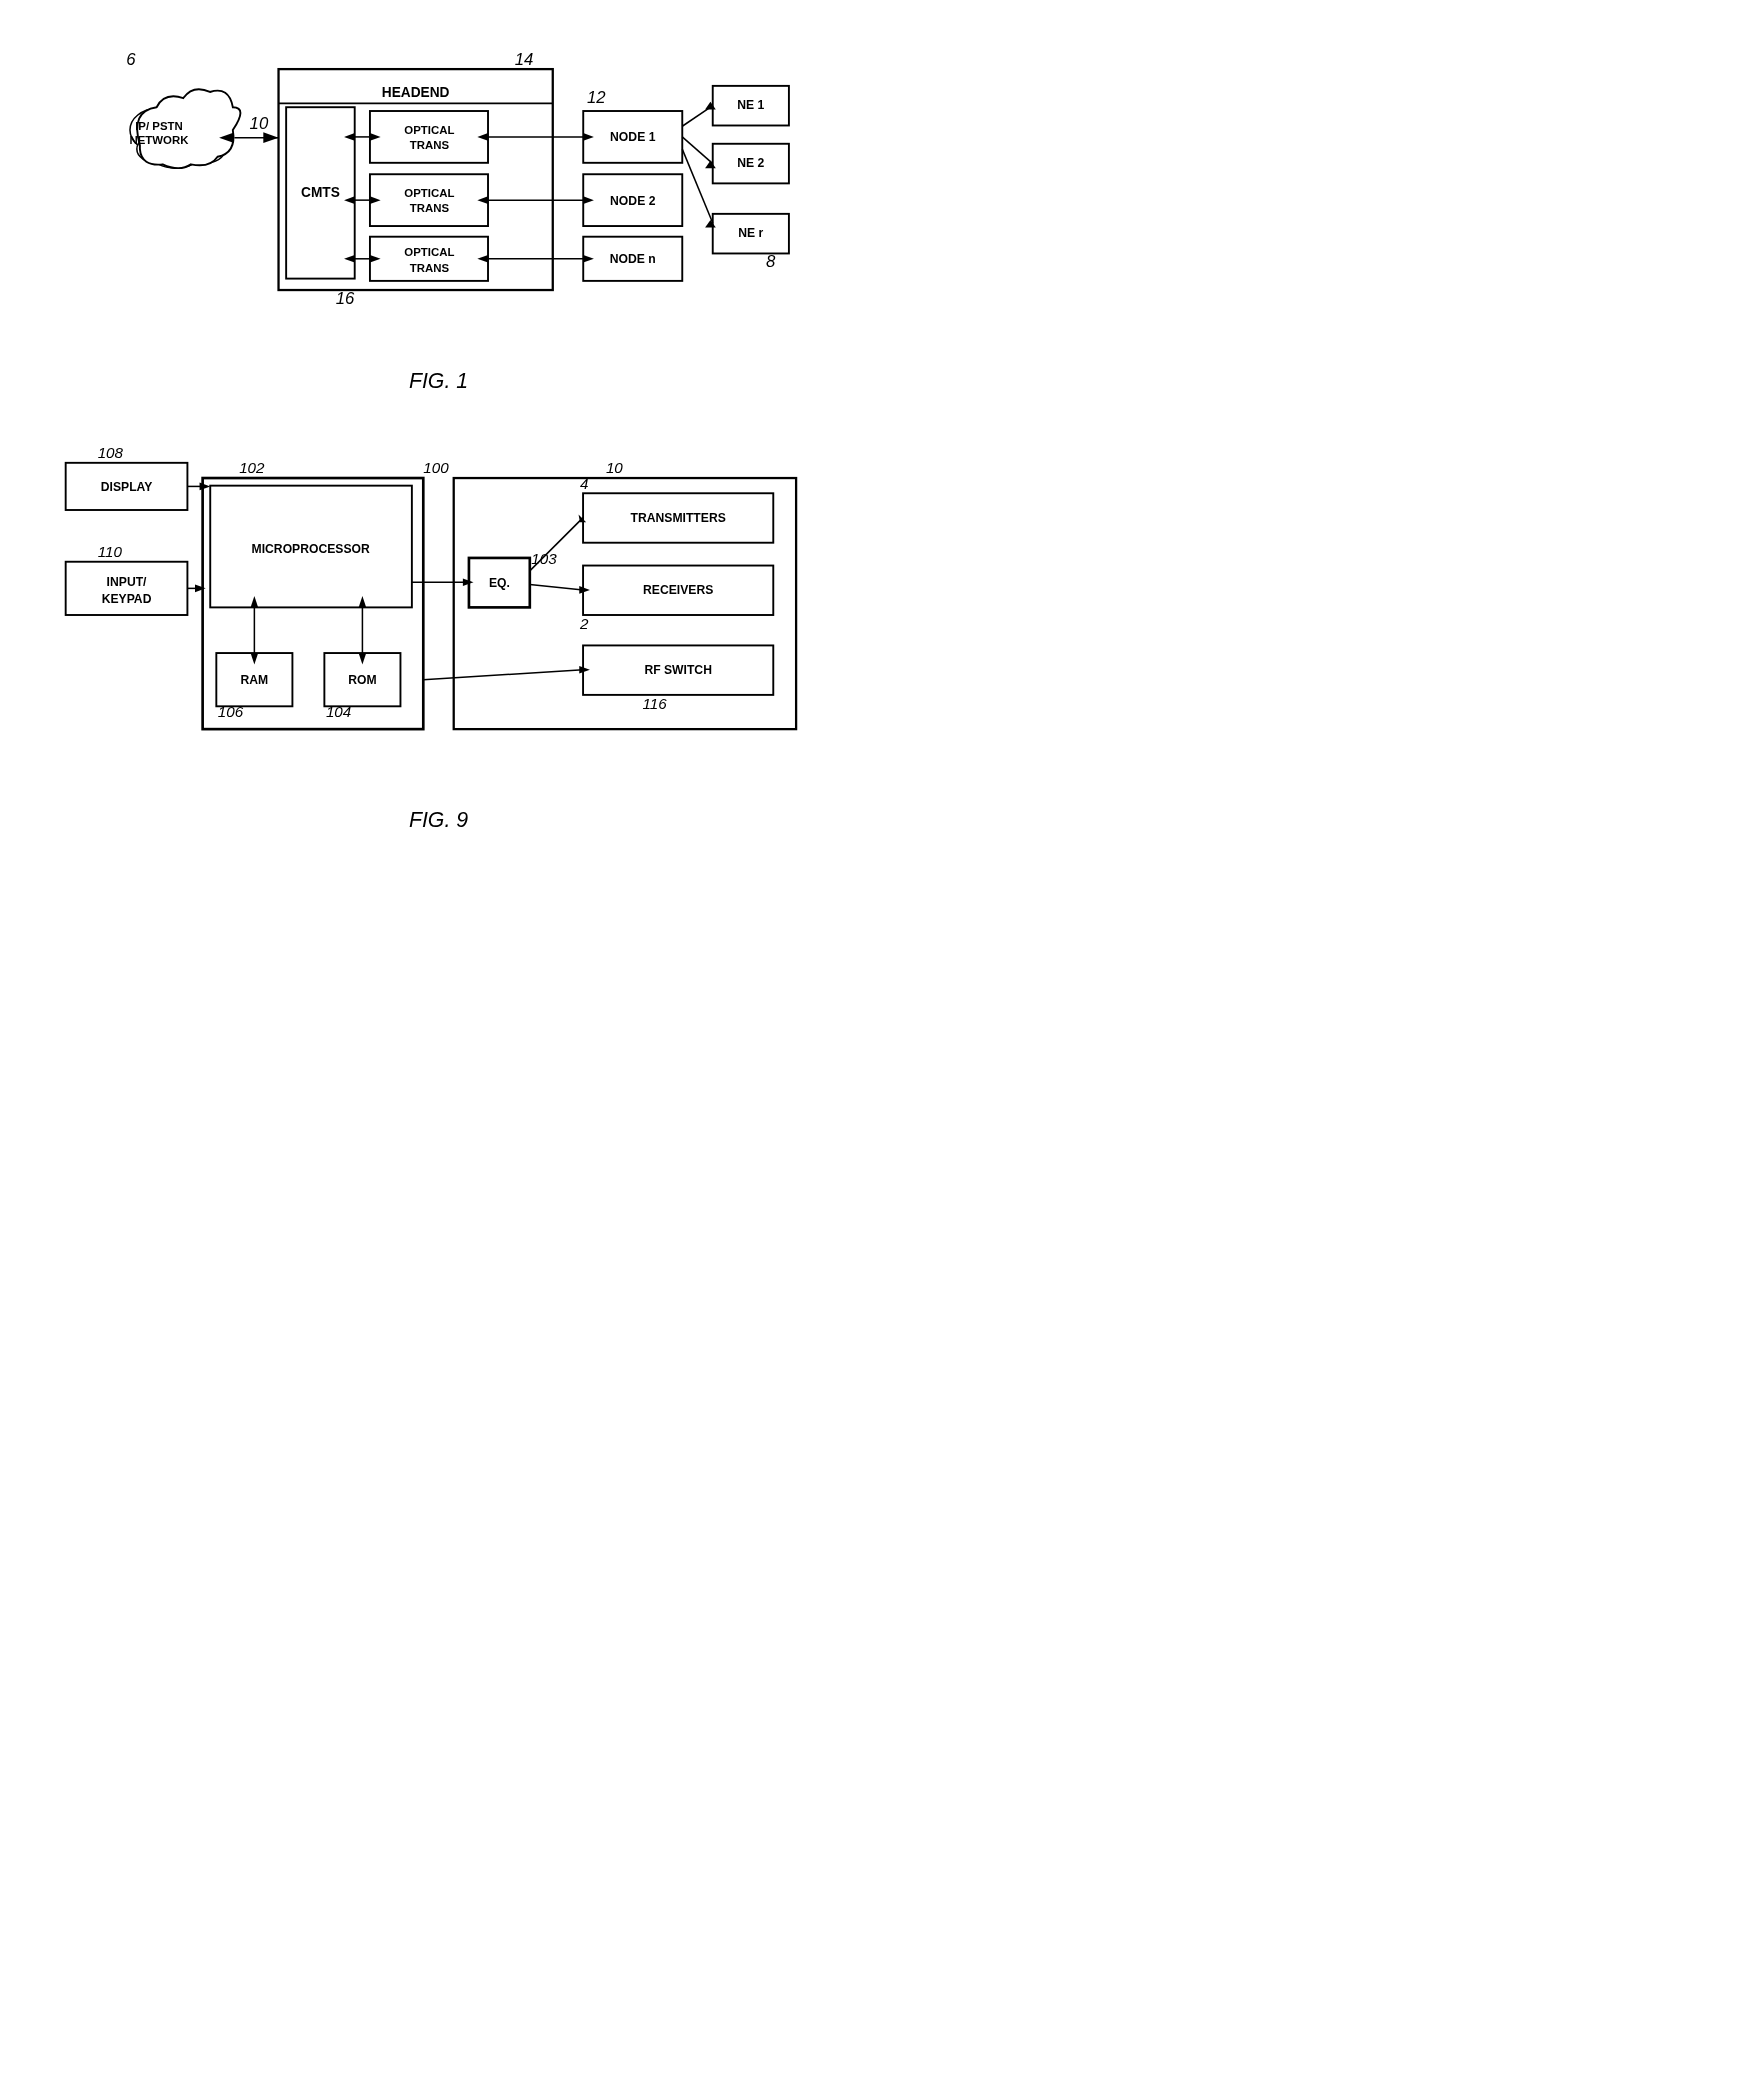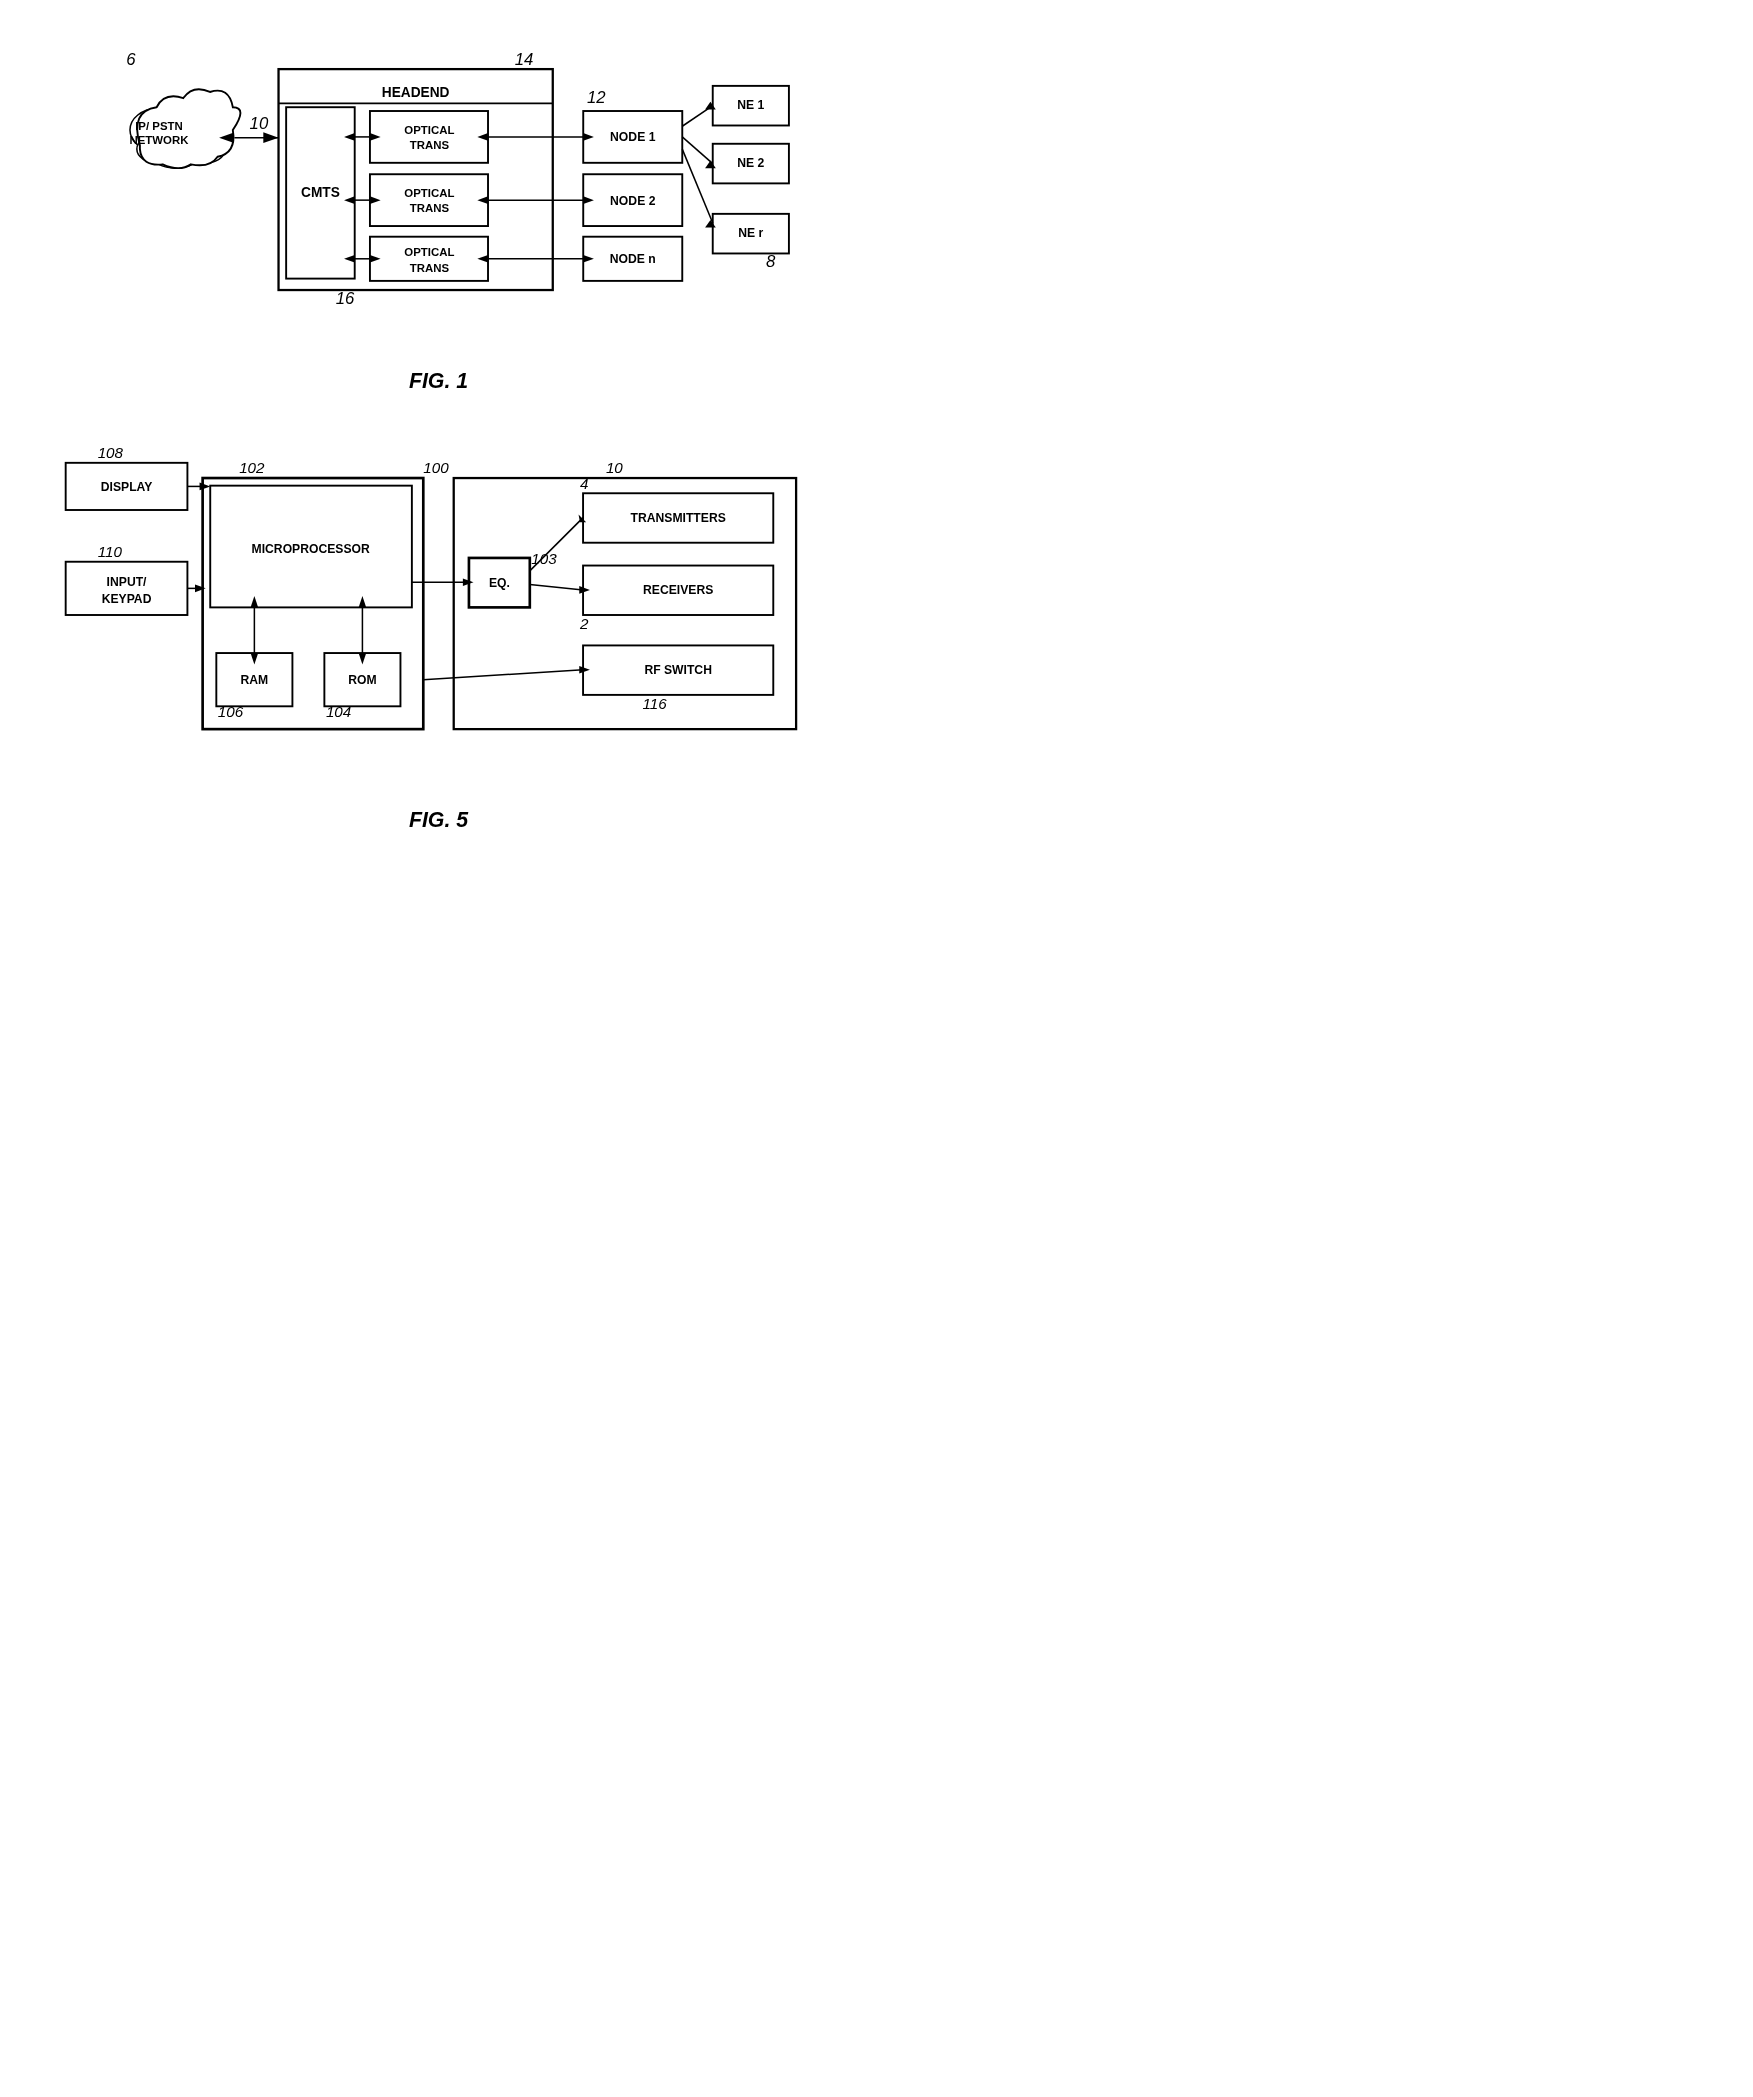--- a/index.html
+++ b/index.html
@@ -24,21 +24,21 @@
       display: flex;
       flex-direction: column;
       align-items: center;
       width: 100%;
     }
 
     .fig-caption {
       font-style: italic;
       font-size: 21.3px;
       margin-top: 18.3px;
-      font-weight: bold;
+      font-weight: normal;
     }
 
     
     .fig2-wrapper {
       display: flex;
       flex-direction: column;
       align-items: center;
       width: 100%;
     }
 
@@ -249,17 +249,17 @@
       <polygon points="694,98 704,108 696,108" fill="black"></polygon>
 
       <line x1="630" y1="190" x2="700" y2="197" stroke="black" stroke-width="2"></line>
       <polygon points="695,192 695,202 709,197" fill="black"></polygon>
 
       <line x1="490" y1="315" x2="700" y2="302" stroke="black" stroke-width="2"></line>
       <polygon points="695,297 695,307 709,302" fill="black"></polygon>
 
     </svg>
 
-    <div class="fig-caption">FIG. 5</div>
+    <div class="fig-caption">FIG. 9</div>
   </div>
 
 </div>
 
 
 </body></html>

